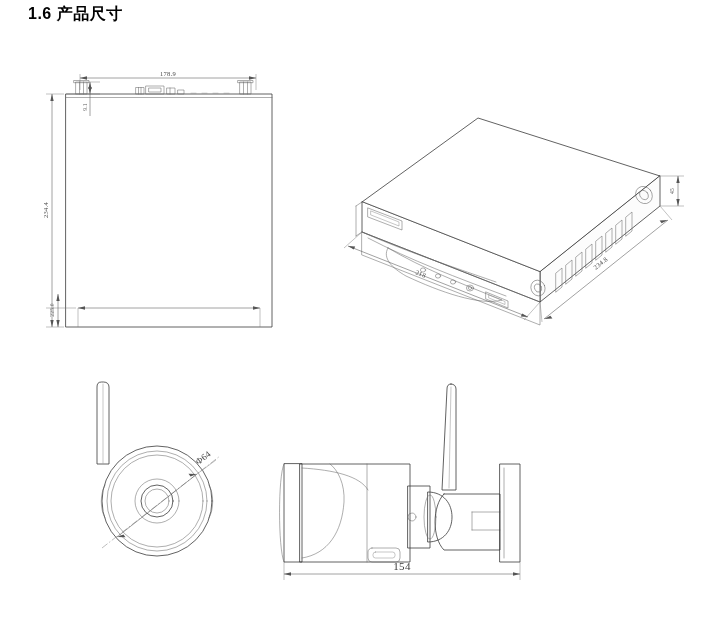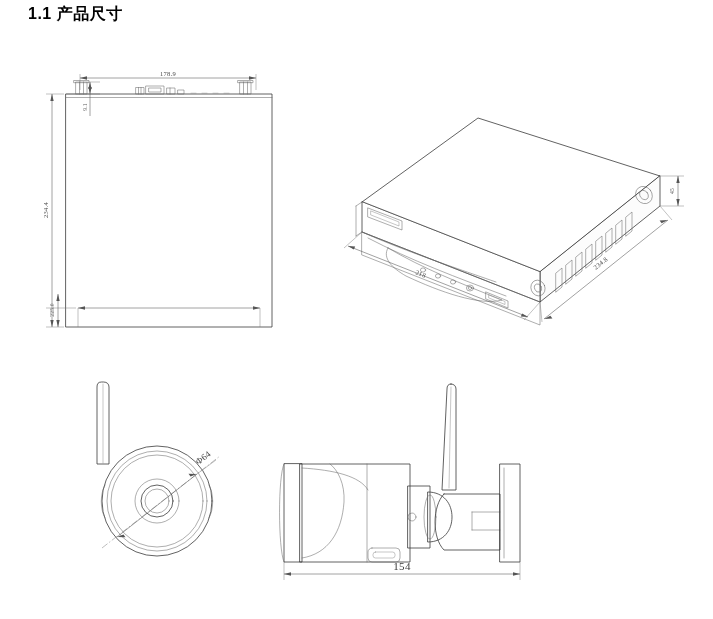--- a/index.html
+++ b/index.html
@@ -106,21 +106,21 @@
   .dim-txt-md {
     font-family: "Liberation Serif", "DejaVu Serif", serif;
     font-size: 9px;
     fill: #484848;
     letter-spacing: 0.3px;
   }
 </style>
 </head>
 <body>
 
-<div class="page-title">1.1 产品尺寸</div>
+<div class="page-title">1.6 产品尺寸</div>
 
 <div class="figure" id="fig-top-view">
   <svg viewBox="0 0 270 285" width="270" height="285">
 
     <g>
       <line class="ext-line" x1="52" y1="14" x2="52" y2="30"></line>
       <line class="ext-line" x1="228" y1="14" x2="228" y2="30"></line>
       <line class="dim-line" x1="52" y1="18" x2="228" y2="18"></line>
       <polygon class="arrow-fill" points="52,18 59,16.3 59,19.7"></polygon>
       <polygon class="arrow-fill" points="228,18 221,16.3 221,19.7"></polygon>

